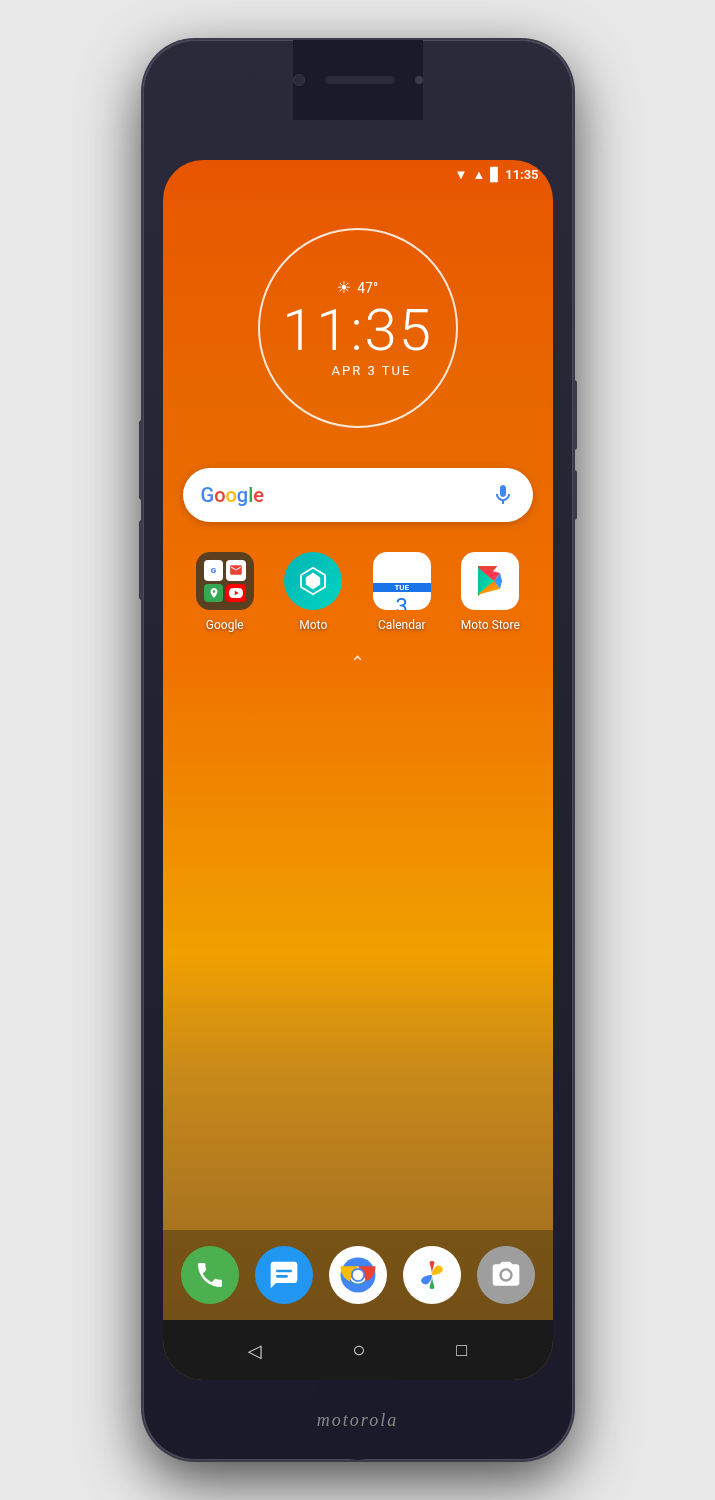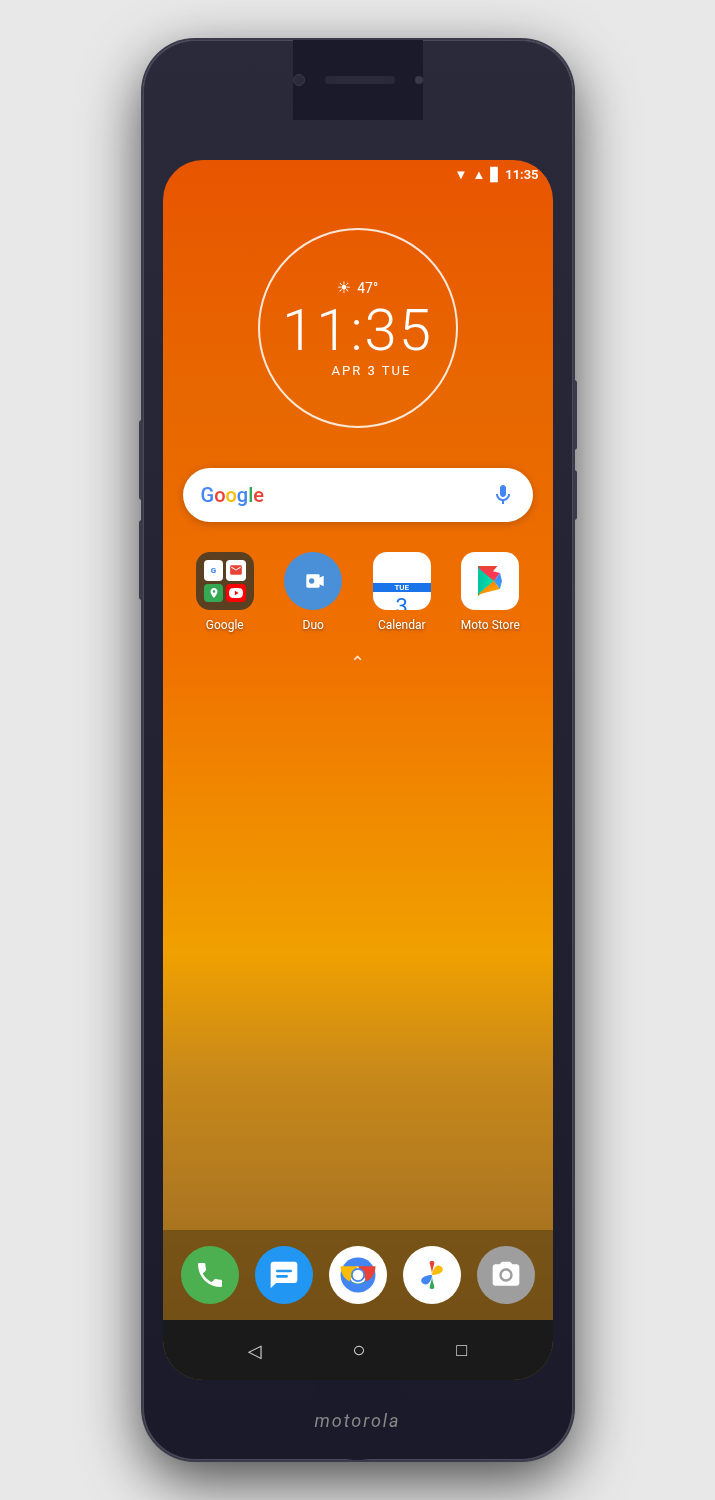--- a/index.html
+++ b/index.html
@@ -360,20 +360,21 @@
       align-items: center;
       justify-content: center;
       border-radius: 0 0 40px 40px;
       flex-shrink: 0;
     }
     .motorola-logo {
       color: #888;
       font-size: 18px;
       font-style: italic;
       letter-spacing: 2px;
+      font-family: Liberation Serif, serif;
     }
 
     
     .mic-svg {
       width: 24px;
       height: 24px;
     }
   </style>
 </head>
 <body>
@@ -438,32 +439,30 @@
             </div>
             <div class="folder-app fa-youtube">
               <svg width="14" height="10" viewBox="0 0 24 17">
                 <path d="M12 0C7.2 0 4.8.5 4.8.5S2.4 1 1.2 3.1C0 5.2 0 8.5 0 8.5s0 3.3 1.2 5.4C2.4 16 4.8 16.5 4.8 16.5S7.2 17 12 17s7.2-.5 7.2-.5 2.4-.5 3.6-2.6C24 11.8 24 8.5 24 8.5s0-3.3-1.2-5.4C21.6 1 19.2.5 19.2.5S16.8 0 12 0zm-2 4.8l6.4 3.7-6.4 3.7V4.8z" fill="white"></path>
               </svg>
             </div>
           </div>
           <span class="app-label">Google</span>
         </div>
 
+
         <div class="app-item">
-          <div class="duo-icon-bg">
-            <svg width="32" height="32" viewBox="0 0 48 48">
-              <circle cx="24" cy="24" r="22" fill="#4a90d9"></circle>
-              <path d="M14 16c0-1.1.9-2 2-2h16c1.1 0 2 .9 2 2v16c0 1.1-.9 2-2 2H16c-1.1 0-2-.9-2-2V16z" fill="white"></path>
-              <path d="M32 20l8-4v16l-8-4V20z" fill="white"></path>
-              <circle cx="22" cy="24" r="4" fill="#4a90d9"></circle>
-            </svg>
-          </div>
-          <span class="app-label">Duo</span>
-        </div>
-
+          <div class="moto-icon-bg">
+            <svg width="36" height="36" viewBox="0 0 60 60">
+              <path d="M30 8 L50 20 L50 40 L30 52 L10 40 L10 20 Z" fill="none" stroke="white" stroke-width="3"></path>
+              <path d="M18 24 L30 16 L42 24 L42 36 L30 44 L18 36 Z" fill="white"></path>
+            </svg>
+          </div>
+          <span class="app-label">Moto</span>
+        </div>
 
         <div class="app-item">
           <div class="calendar-icon-bg">
             <div class="cal-header">
               <span class="cal-weekday">TUE</span>
             </div>
             <div style="display:flex;flex-direction:column;align-items:center;padding:4px 0;">
               <span class="cal-day-num">3</span>
             </div>
           </div>

